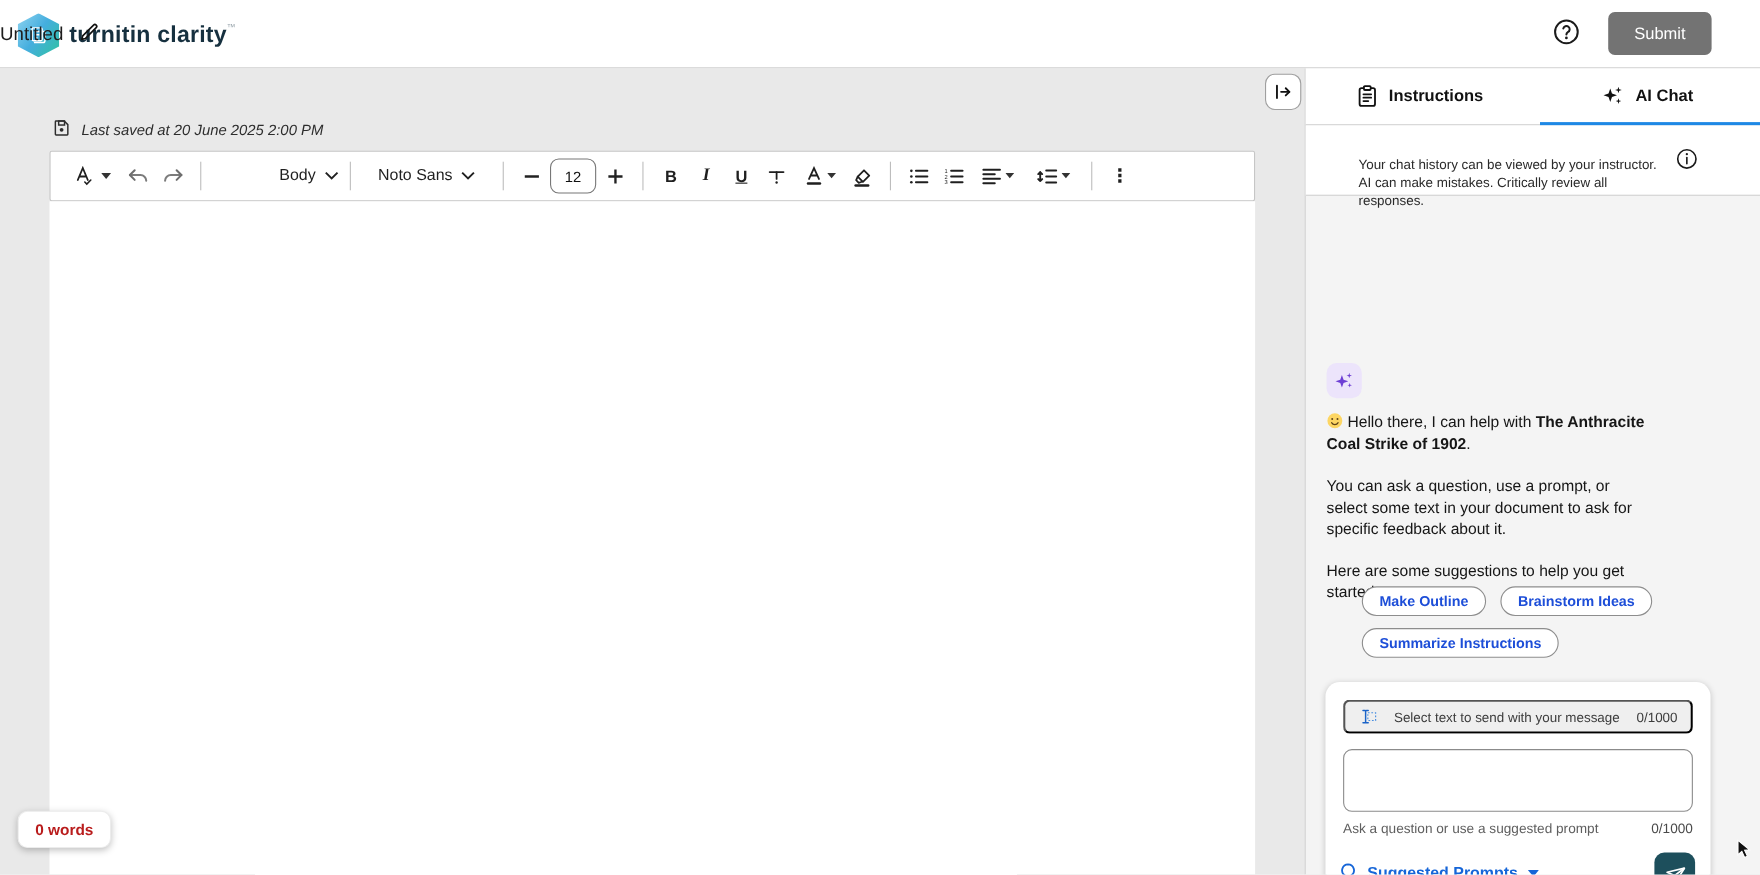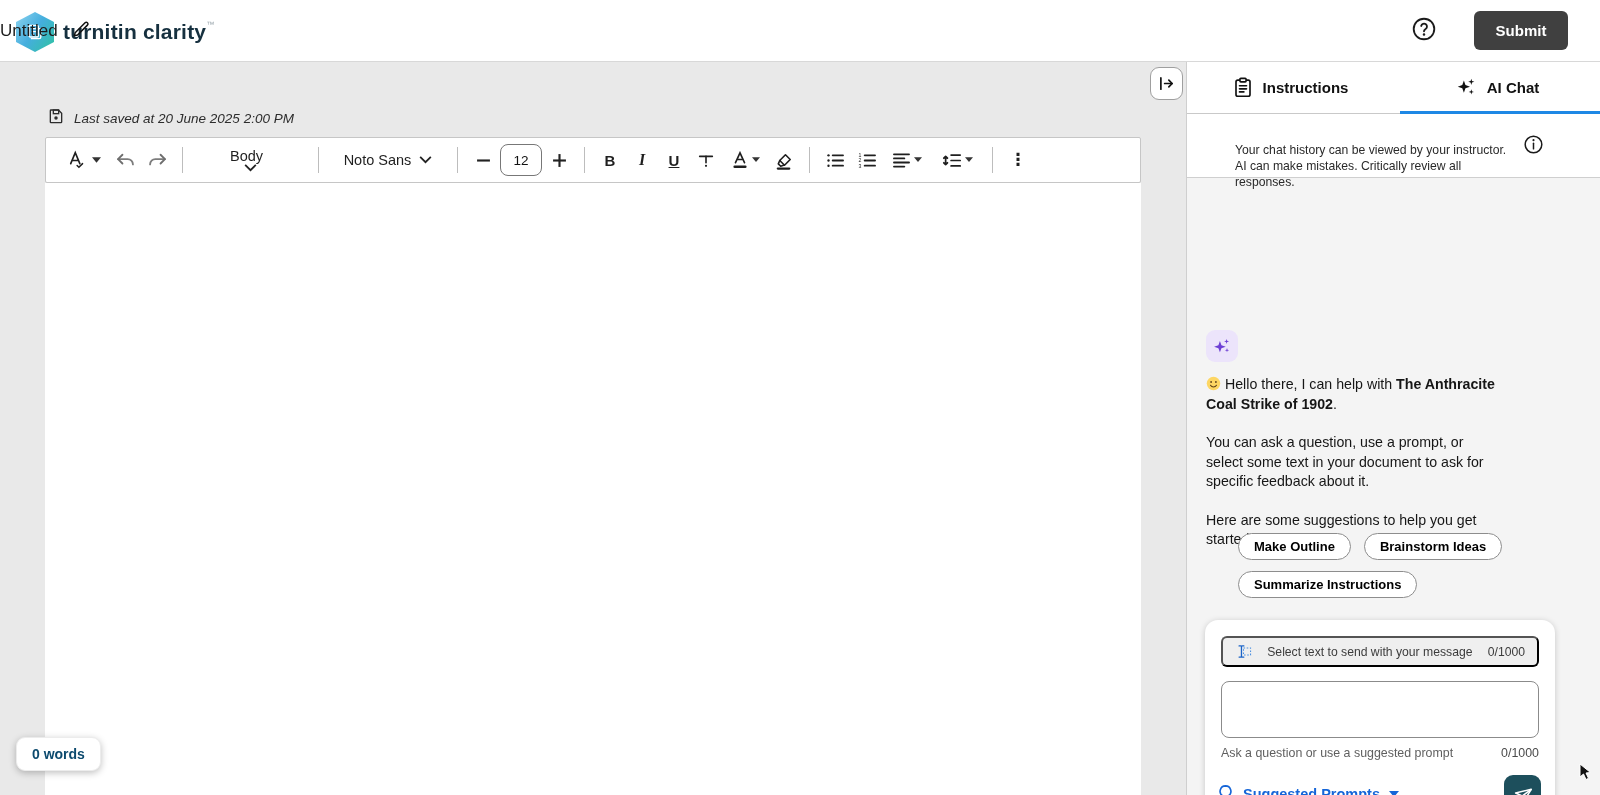--- a/index.html
+++ b/index.html
@@ -10,44 +10,44 @@
   .header { position:absolute; left:0; top:0; width:1600px; height:62px; background:#fff; border-bottom:1px solid #d8d8d8; z-index:5; }
   .brand { position:absolute; left:16px; top:12px; display:flex; align-items:center; gap:9px; }
   .hex { width:38px; height:40px; background:linear-gradient(125deg,#8fd4f0 0%,#45aede 48%,#2fc3a0 100%);
          clip-path:polygon(50% 0%,100% 25%,100% 75%,50% 100%,0% 75%,0% 25%); display:flex; align-items:center; justify-content:center; }
   .brand-text { font-size:21px; font-weight:700; color:#16303f; letter-spacing:0.2px; }
   .brand-tm { font-size:8px; color:#9aa6ad; vertical-align:top; }
   .doc-title-wrap { position:absolute; left:0; right:0; top:0; height:62px; display:flex; align-items:center; justify-content:flex-start; gap:14px; pointer-events:none; }
   .doc-title { font-size:17px; color:#1d1d1d; pointer-events:auto; }
   .pencil-btn { pointer-events:auto; background:none; border:none; cursor:pointer; display:flex; }
   .help-btn { position:absolute; right:162px; top:16px; width:28px; height:28px; background:none; border:none; cursor:pointer; }
-  .submit-btn { position:absolute; right:32px; top:11px; width:94px; height:39px; background:#404040; color:#fff; border:none; border-radius:6px;
-                font-size:15px; font-weight:700; font-family:inherit; cursor:pointer; }
+  .submit-btn { position:absolute; right:44px; top:11px; width:94px; height:39px; background:#737373; color:#fff; border:none; border-radius:6px;
+                font-size:15px; font-weight:400; font-family:inherit; cursor:pointer; }
 
   
   .workspace { position:absolute; left:0; top:62px; width:1186px; height:733px; background:#e9e9e9; }
   .last-saved { position:absolute; left:48px; top:46px; display:flex; align-items:center; gap:10px; color:#2d2d2d; }
   .last-saved-text { font-style:italic; font-size:13.5px; }
   .toolbar { position:absolute; left:45px; top:75px; width:1096px; height:46px; background:#fff; border:1px solid #c6c6c6; border-radius:2px;
              display:flex; align-items:center; padding:0 14px; gap:2px; }
   .tb-btn { background:none; border:none; height:34px; min-width:30px; display:flex; align-items:center; justify-content:center; gap:3px;
             cursor:pointer; color:#1f1f1f; font-family:inherit; border-radius:4px; }
   .tb-divider { width:1px; height:26px; background:#bdbdbd; margin:0 8px; }
   .tb-select { font-size:14.5px; color:#1f1f1f; display:flex; align-items:center; cursor:pointer; background:none; border:none; font-family:inherit; }
   .tb-select .lbl { margin-right:8px; }
-  .style-select { width:115px; justify-content:flex-end;flex-direction:column; }
+  .style-select { width:115px; justify-content:flex-end; }
   .font-select { width:118px; justify-content:center; }
   .size-input { width:42px; height:32px; border:1px solid #777; border-radius:8px; text-align:center; font-size:13.5px; font-family:inherit; color:#111; }
   .glyph-b { font-weight:800; font-size:15px; }
   .glyph-i { font-style:italic; font-family:"Liberation Serif",serif; font-size:16px; font-weight:600; }
   .glyph-u { text-decoration:underline; font-size:15px; font-weight:600; }
   .kebab { font-size:17px; font-weight:700; letter-spacing:0; line-height:10px; }
   .page { position:absolute; left:45px; top:121px; width:1096px; height:612px; background:#fff; cursor:text; }
   .word-count { position:absolute; left:16px; top:675px; background:#fff; border:1px solid #ececec; border-radius:9px; padding:8px 15px;
-                font-size:14px; font-weight:700; color:#0c4a6e; box-shadow:0 2px 7px rgba(0,0,0,0.25); }
+                font-size:14px; font-weight:700; color:#b91c1c; box-shadow:0 2px 7px rgba(0,0,0,0.25); }
 
   
   .collapse-btn { position:absolute; left:1150px; top:67px; width:33px; height:33px; background:#fff; border:1px solid #9f9f9f; border-radius:9px;
                   display:flex; align-items:center; justify-content:center; cursor:pointer; }
 
   
   .panel { position:absolute; left:1186px; top:62px; width:414px; height:733px; background:#f4f4f4; border-left:1px solid #cfcfcf; }
   .tabs { position:absolute; left:0; top:0; width:414px; height:52px; background:#fff; border-bottom:1px solid #c9c9c9; display:flex; }
   .tab { flex:1; display:flex; align-items:center; justify-content:center; gap:10px; font-size:15px; font-weight:700; color:#111;
          background:none; border:none; cursor:pointer; font-family:inherit; position:relative; }
@@ -58,21 +58,21 @@
   .notice-info { margin-left:12px; background:none; border:none; cursor:pointer; }
 
   .chat { position:absolute; left:0; top:116px; width:414px; height:617px; }
   .msg { position:absolute; left:19px; top:152px; display:flex; gap:13px;flex-direction:column; }
   .avatar { width:32px; height:32px; border-radius:9px; background:#ece4fb; display:flex; align-items:center; justify-content:center; flex:0 0 32px; }
   .msg-body { width:298px; font-size:14.2px; line-height:19.5px; color:#161616; }
   .msg-body p { margin-bottom:19px; }
   .msg-body p:last-child { margin-bottom:0; }
   .bold { font-weight:700; }
   .suggestions { position:absolute; left:51px; top:355px; width:300px; display:flex; flex-wrap:wrap; gap:11px 13px; }
-  .sugg-btn { background:#fff; border:1px solid #8d8d8d; border-radius:15px; padding:5px 15px; font-size:13px; font-weight:700; color:#000000;
+  .sugg-btn { background:#fff; border:1px solid #8d8d8d; border-radius:15px; padding:5px 15px; font-size:13px; font-weight:700; color:#1d4ed8;
               font-family:inherit; cursor:pointer; white-space:nowrap; }
 
   .composer { position:absolute; left:18px; top:442px; width:350px; height:212px; background:#fff; border-radius:13px;
               box-shadow:0 1px 6px rgba(0,0,0,0.18); }
   .select-pill { position:absolute; left:16px; top:16px; width:318px; height:31px; background:#efefef; border-radius:6px;
                  display:flex; align-items:center; padding:0 12px; gap:9px; cursor:pointer; }
   .select-pill-label { font-size:12.2px; color:#3c3c3c; flex:1; }
   .select-pill-count { font-size:12.2px; color:#3c3c3c; }
   .composer-textarea { position:absolute; left:16px; top:61px; width:318px; height:57px; border:1px solid #8b8b8b; border-radius:8px;
                        resize:none; font-family:inherit; font-size:13px; padding:8px 10px; }

